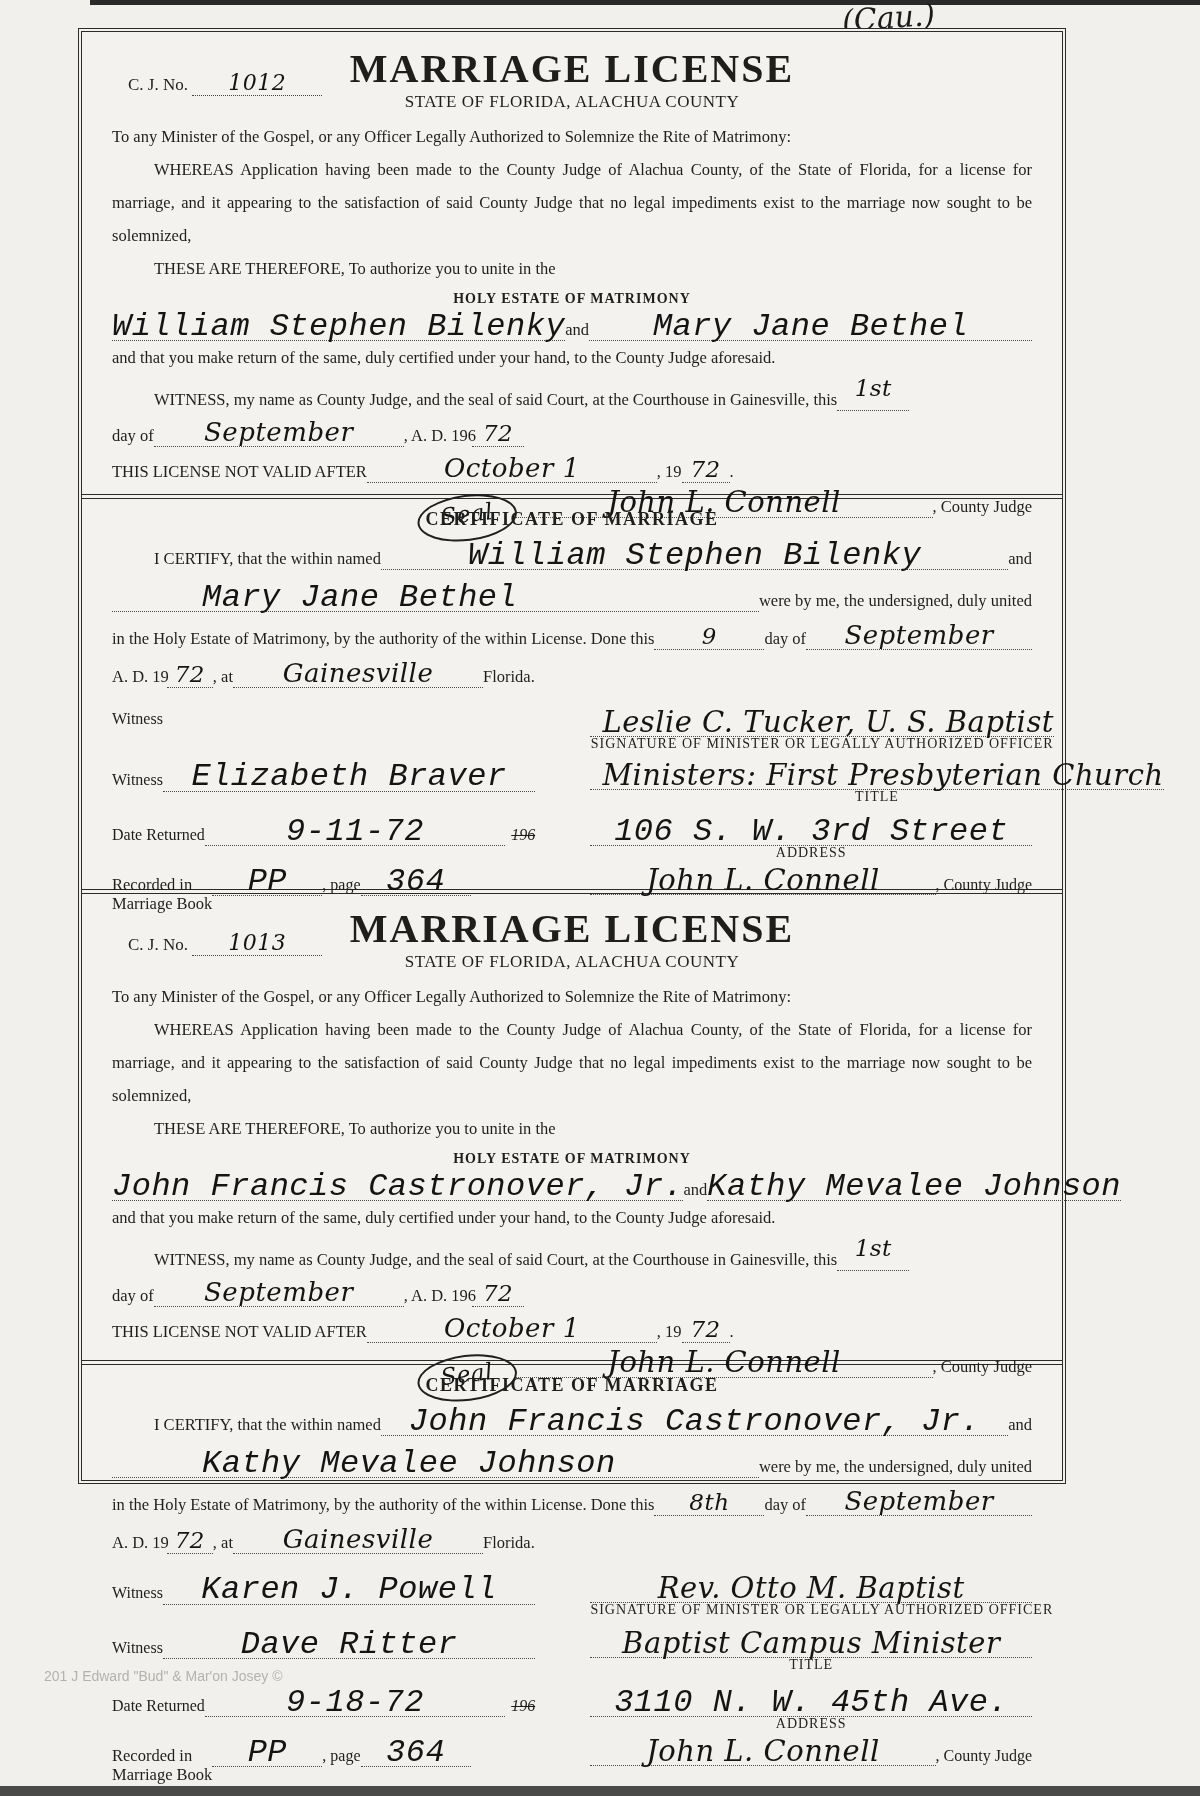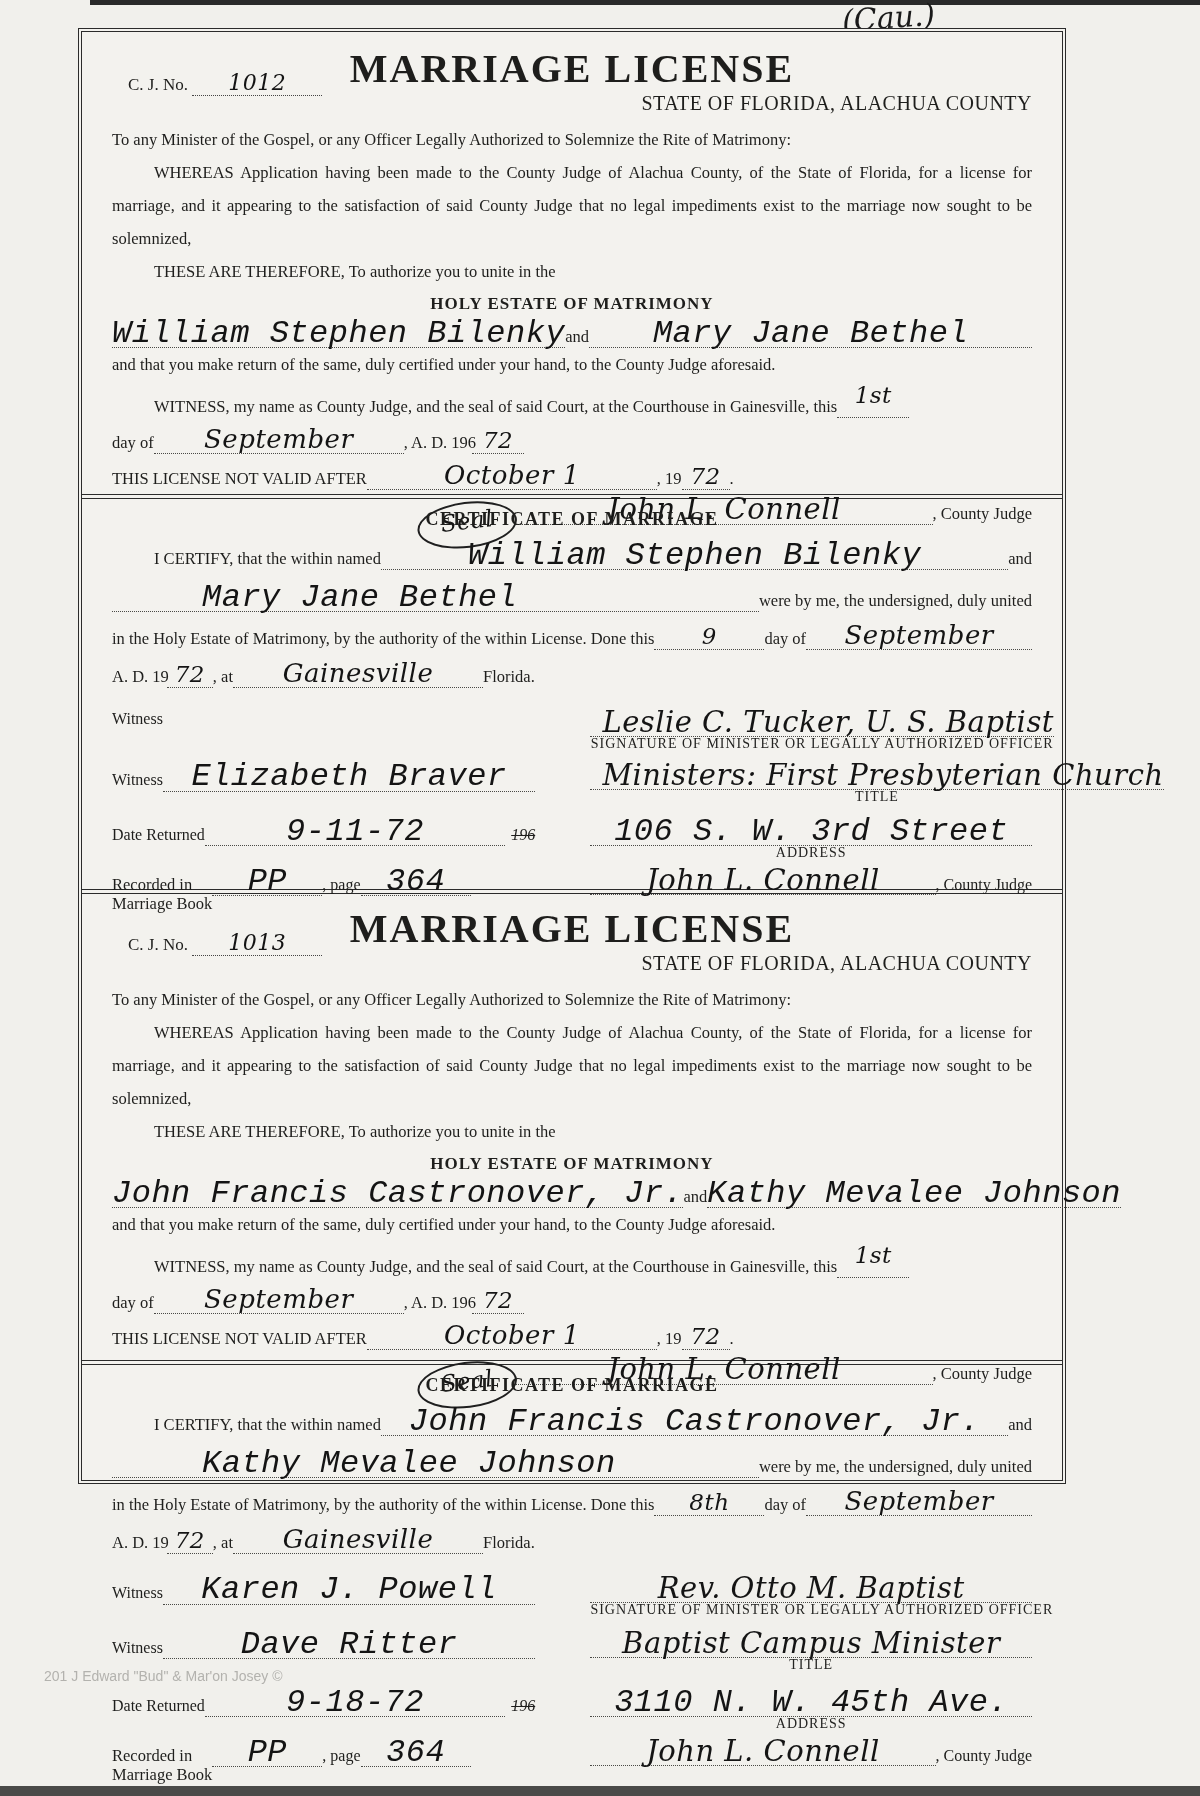--- a/index.html
+++ b/index.html
@@ -20,27 +20,27 @@
 
   .sec { position:relative; }
   .sec-lic1 { height:438px; }
   .sec-cert1 { height:372px; }
   .sec-lic2 { height:444px; }
 
   .hdr { position:relative; text-align:center; margin-top:4px; }
   .cj { position:absolute; left:16px; top:26px; font-size:17px; white-space:nowrap; }
   .cj .cjfill { display:inline-block; min-width:130px; border-bottom:1.5px dotted #444; text-align:center; }
   .main-title { font-size:40px; font-weight:bold; letter-spacing:2px; line-height:1.05; }
-  .sub-title { font-size:20px; letter-spacing:0.5px; margin-top:2px;text-align:right; }
+  .sub-title { font-size:17px; letter-spacing:0.5px; margin-top:2px; }
 
   .p { font-size:16.5px; line-height:2.0; text-align:justify; }
   .mt8 { margin-top:8px; }
   .indent { text-indent:42px; }
 
-  .holy { text-align:center; font-size:17px; font-weight:bold; letter-spacing:1px; margin-top:6px; }
+  .holy { text-align:center; font-size:14px; font-weight:bold; letter-spacing:1px; margin-top:6px; }
   .cert-title { text-align:center; font-size:18px; font-weight:bold; letter-spacing:1.5px; margin-top:10px; }
 
   .row { display:flex; align-items:baseline; font-size:16.5px; }
   .lbl { white-space:nowrap; }
   .fill { flex:1; border-bottom:1.5px dotted #4a4a46; text-align:center; position:relative; min-height:4px; }
   .fill.nowrap { white-space:nowrap; overflow:visible; }
   .fill-fix { flex:0 0 auto; border-bottom:1.5px dotted #4a4a46; text-align:center; position:relative; }
 
   .hw { font-family:"DejaVu Serif", serif; font-style:italic; color:#141414; letter-spacing:0.5px; line-height:0.85; }
   .hw-name { font-size:32px;font-family:Liberation Mono, monospace; }

